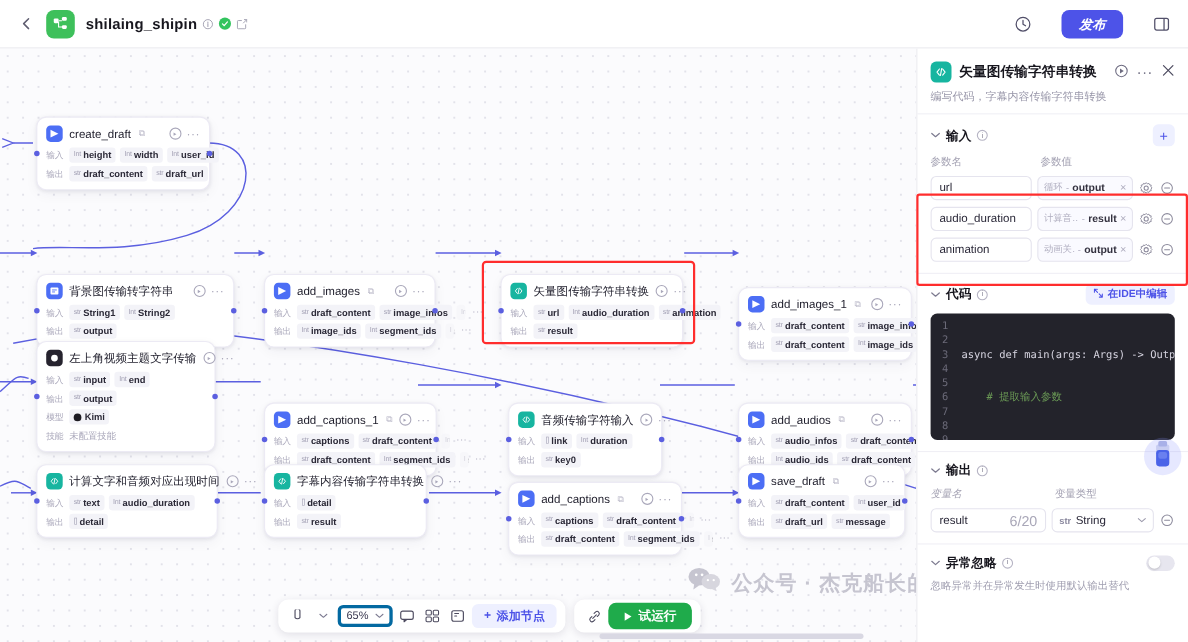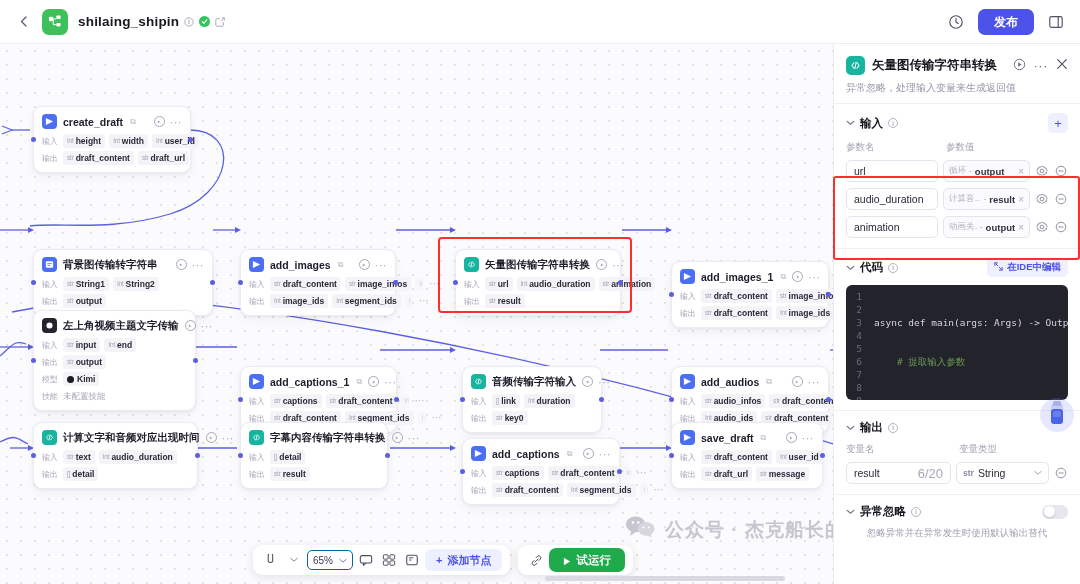--- a/index.html
+++ b/index.html
@@ -24,21 +24,21 @@
     margin-left:8px; display:flex; align-items:center; justify-content:center; flex:none;
   }
   .title-wrap{ margin-left:10px; display:flex; flex-direction:column; justify-content:center; gap:1px;}
   .title-line{ display:flex; align-items:center; gap:5px; }
   .app-title{ font-size:13.5px; font-weight:bold; color:#18171f; letter-spacing:.2px;}
   .ico-muted{ color:#9e9cae; font-size:10px; display:inline-flex; align-items:center;}
   .chk{ width:11px;height:11px;border-radius:50%;background:#32c45e;display:inline-flex;align-items:center;justify-content:center;}
   .chk svg{display:block;}
   .sub-line{ display:flex; align-items:center; gap:7px; margin-top:1px;}
   .sub-pill{ font-size:9.5px; color:#77758a; background:#f0f0f5; border-radius:3px; padding:1px 4px; line-height:13px;}
-  .topbar-right{ margin-left:auto; display:flex; align-items:center; gap:10px;}
+  .topbar-right{ margin-left:auto; display:flex; align-items:center; gap:23px;font-style:italic;}
   .round-ico{ width:24px;height:24px;border-radius:6px; display:flex;align-items:center;justify-content:center;
     color:#52506a; cursor:pointer;}
   .publish-btn{
     background:#4d53e8; color:#fff; font-size:12px; font-weight:bold;
     border-radius:7px; padding:5px 16px; cursor:pointer; line-height:16px;
   }
 
   
   .canvas{
     position:absolute; left:0; top:44px; width:833px; height:540px;
@@ -55,21 +55,21 @@
     border:1px solid #eceaf4;
     box-shadow:0 1px 3px rgba(30,28,60,.07), 0 4px 12px rgba(30,28,60,.045);
     padding:7px 8px 7px 8px;
   }
   .node-head{ display:flex; align-items:center; gap:6px; }
   .node-ico{ width:15px;height:15px;border-radius:4px; flex:none;
     display:flex;align-items:center;justify-content:center; color:#fff; font-size:8px;}
   .ico-blue{ background:#4c6ef5; }
   .ico-teal{ background:#17b5a0; }
   .ico-dark{ background:#26232e; }
-  .node-title{ font-size:10.5px; font-weight:bold; color:#1d1c2a; white-space:nowrap;}
+  .node-title{ font-size:10.5px; font-weight:normal; color:#1d1c2a; white-space:nowrap;}
   .copy-ico{ color:#b7b5c6; font-size:8px; margin-left:1px;}
   .node-head-right{ margin-left:auto; display:flex; align-items:center; gap:5px; color:#a9a7ba;}
   .play-ico{ width:11px;height:11px;border:1px solid #a9a7ba;border-radius:50%;
     display:flex;align-items:center;justify-content:center; cursor:pointer;}
   .dots{ font-size:11px; line-height:6px; letter-spacing:.5px; cursor:pointer;}
   .node-rows{ margin-top:5px; display:flex; flex-direction:column; gap:3px;}
   .nrow{ display:flex; align-items:center; gap:4px; }
   .nrow-label{ font-size:8px; color:#a9a7ba; width:17px; flex:none; letter-spacing:-.3px;}
   .chip{
     display:inline-flex; align-items:center; gap:2px;
@@ -87,21 +87,21 @@
   .port{ position:absolute; width:5px;height:5px;border-radius:50%; background:#5b5fe0; top:50%; margin-top:-2.5px;}
   .port.l{ left:-3px;} .port.r{ right:-3px;}
 
   
   .bottombar{
     position:absolute; left:253px; top:545px; display:flex; align-items:center; gap:8px; z-index:20;
   }
   .tb-group{ background:#fff; border-radius:9px; box-shadow:0 2px 8px rgba(30,28,60,.12);
     display:flex; align-items:center; gap:3px; padding:5px 8px; height:30px;}
   .tb-ico{ width:20px;height:20px; display:flex;align-items:center;justify-content:center; color:#4b495e; cursor:pointer;}
-  .zoom-sel{ display:flex; align-items:center; gap:6px; border:1px solid #0369a1; border-radius:5px;
+  .zoom-sel{ display:flex; align-items:center; gap:6px; border:3px solid #0369a1; border-radius:5px;
     padding:1px 5px; font-size:10px; color:#3a3850; cursor:pointer; height:20px;}
   .addnode{ display:flex;align-items:center;gap:5px; background:#eef0ff; color:#4d53e8;
     font-size:11px; font-weight:bold; border-radius:6px; padding:3px 11px; cursor:pointer; height:22px;}
   .runbtn{ display:flex;align-items:flex-end;gap:5px; background:#1fab4b; color:#fff;
     font-size:11.5px; font-weight:bold; border-radius:7px; padding:4px 14px; cursor:pointer; height:24px;}
   .hscroll{ position:absolute; left:545px; top:576px; width:240px; height:5px; border-radius:3px; background:#d9d8e3; z-index:20;}
 
   
   .watermark{ position:absolute; left:625px; top:515px; display:flex; align-items:center; gap:10px;
     color:#c6c5d0; font-size:19px; font-weight:bold; letter-spacing:1px; z-index:5; white-space:nowrap;}
@@ -147,33 +147,33 @@
   
   .code{
     margin-top:8px; background:#23232b; border-radius:6px; height:115px; overflow:hidden;
     display:flex; font-family:"DejaVu Sans Mono","Liberation Mono",monospace; font-size:9.5px; line-height:13px;
     padding:5px 0;
   }
   .gutter{ width:22px; text-align:right; color:#6b6a78; padding-right:6px; flex:none;}
   .codelines{ flex:1; overflow:hidden; white-space:pre; color:#d6d4e0; padding-left:6px;} .cm{color:#6a9955;}
 
   .out-head{ display:flex; gap:8px; margin-top:8px; font-size:9.5px; color:#a4a2b3;}
-  .out-head .c1{ width:105px;} .out-head .c2{ flex:1;}
+  .out-head .c1{ width:105px;font-style:italic;} .out-head .c2{ flex:1;}
   .out-row{ display:flex; align-items:center; gap:5px; margin-top:6px;}
   .out-name{ width:105px; height:22px; border:1px solid #e5e4ee; border-radius:5px;
     display:flex;align-items:center; padding:0 7px; font-size:10.5px; color:#2a2838;}
   .out-name .cnt{ margin-left:auto; font-size:13px; color:#a9a7b8;}
   .out-type{ flex:1; height:22px; border:1px solid #e5e4ee; border-radius:5px;
     display:flex; align-items:center; gap:4px; padding:0 6px; font-size:10.5px; color:#2a2838;}
   .out-type .tg{ font-size:8.5px; color:#8d8ba0; font-weight:bold;}
   .out-type .cv{ margin-left:auto; color:#9b99ab; font-size:9px;}
   .toggle{ margin-left:auto; width:26px; height:14px; border-radius:8px; background:#e7e6ef; position:relative; cursor:pointer;}
   .toggle::after{ content:""; position:absolute; width:11px;height:11px;border-radius:50%;background:#fff;
     top:1.5px; left:1.5px; box-shadow:0 1px 2px rgba(0,0,0,.18);}
-  .sec-desc{ font-size:9.5px; color:#a09eb0; margin-top:7px; line-height:14px;text-align:center;}
+  .sec-desc{ font-size:9.5px; color:#a09eb0; margin-top:7px; line-height:14px;}
   .cursor{ position:absolute; left:1040px; top:398px; width:34px; height:34px; z-index:40;}
   .cursor .halo{ position:absolute; inset:0; border-radius:50%; background:rgba(140,150,255,.22);}
 </style>
 </head>
 <body>
 
 <div id="app">
 
   <div class="topbar">
     <div class="back-btn">
@@ -990,21 +990,21 @@
               </svg>
           </span>
           <span class="dots" style="font-size:13px;color:#6d6b80;">···</span>
           <span>
             <svg width="12" height="12" viewBox="0 0 14 14">
                 <path d="M2 2 L12 12 M12 2 L2 12" stroke="#4b495e" stroke-width="1.3" stroke-linecap="round"></path>
               </svg>
           </span>
         </span>
       </div>
-      <div class="ph-sub">异常忽略，处理输入变量来生成返回值</div>
+      <div class="ph-sub">编写代码，字幕内容传输字符串转换</div>
     </div>
 
     <div class="sec">
       <div class="sec-head">
         <span class="caret">
           <svg width="9" height="6" viewBox="0 0 10 7">
               <path d="M1 1.5 L5 5 L9 1.5" stroke="#7d7b90" stroke-width="1.3" fill="none" stroke-linecap="round" stroke-linejoin="round"></path>
             </svg>
         </span>
         <span class="sec-title">输入</span>

